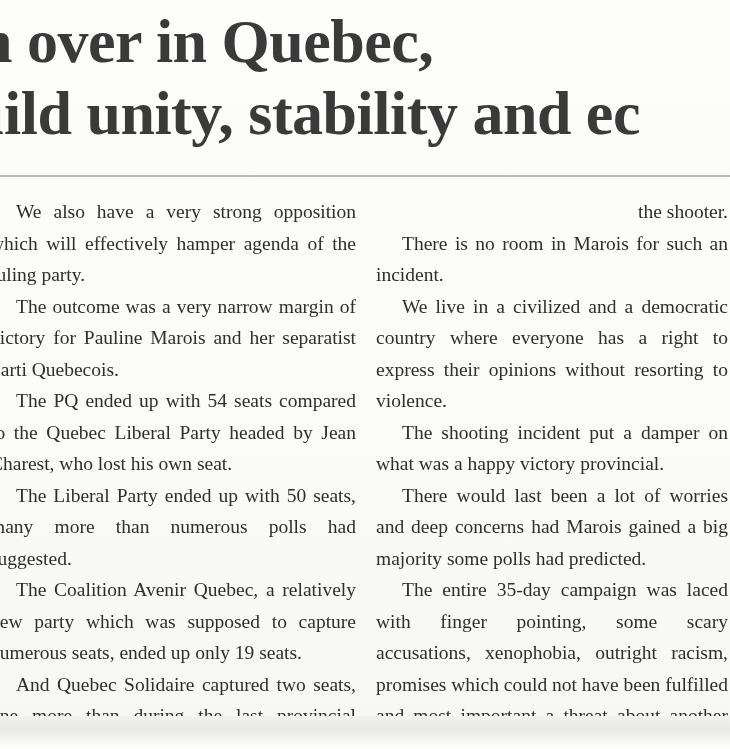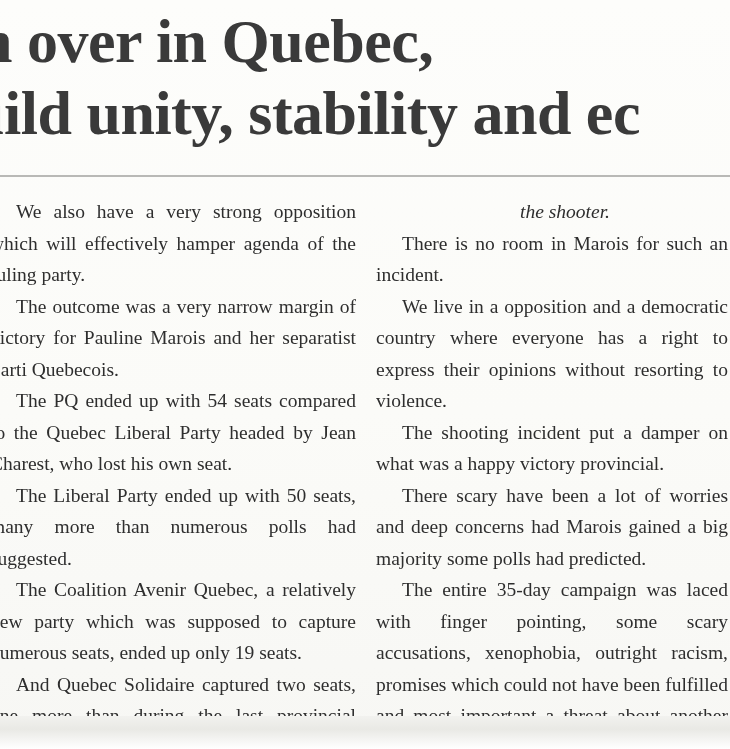--- a/index.html
+++ b/index.html
@@ -80,22 +80,21 @@
   }
   .col.right {
     left: 376px;
     width: 352px;
   }
   .col p {
     margin: 0;
     text-indent: 26px;
   }
   .col p.last-line {
-    text-align: center;
-    font-style: italic;
+    text-align: right;
   }
   .bottom-edge {
     position: absolute;
     left: 0;
     top: 716px;
     width: 730px;
     height: 33px;
     background: linear-gradient(180deg, #f2f2ef 0%, #e9e9e5 40%, #ffffff 100%);
   }
   .edge-shadow {
@@ -127,23 +126,23 @@
       <p>The PQ ended up with 54 seats compared to the Quebec Liberal Party headed by Jean Charest, who lost his own seat.</p>
       <p>The Liberal Party ended up with 50 seats, many more than numerous polls had suggested.</p>
       <p>The Coalition Avenir Quebec, a relatively new party which was supposed to capture numerous seats, ended up only 19 seats.</p>
       <p>And Quebec Solidaire captured two seats, one more than during the last provincial election.</p>
 
     </div>
 
     <div class="col right">
       <p class="last-line">the shooter.</p>
       <p>There is no room in Marois for such an incident.</p>
-      <p>We live in a opposition and a democratic country where everyone has a right to express their opinions without resorting to violence.</p>
+      <p>We live in a civilized and a democratic country where everyone has a right to express their opinions without resorting to violence.</p>
       <p>The shooting incident put a damper on what was a happy victory provincial.</p>
-      <p>There scary have been a lot of worries and deep concerns had Marois gained a big majority some polls had predicted.</p>
+      <p>There would last been a lot of worries and deep concerns had Marois gained a big majority some polls had predicted.</p>
       <p>The entire 35-day campaign was laced with finger pointing, some scary accusations, xenophobia, outright racism, promises which could not have been fulfilled and most important a threat about another referendum.</p>
 
     </div>
 
   </div>
 
   <div class="edge-shadow"></div>
   <div class="bottom-edge"></div>
 
 </div>

